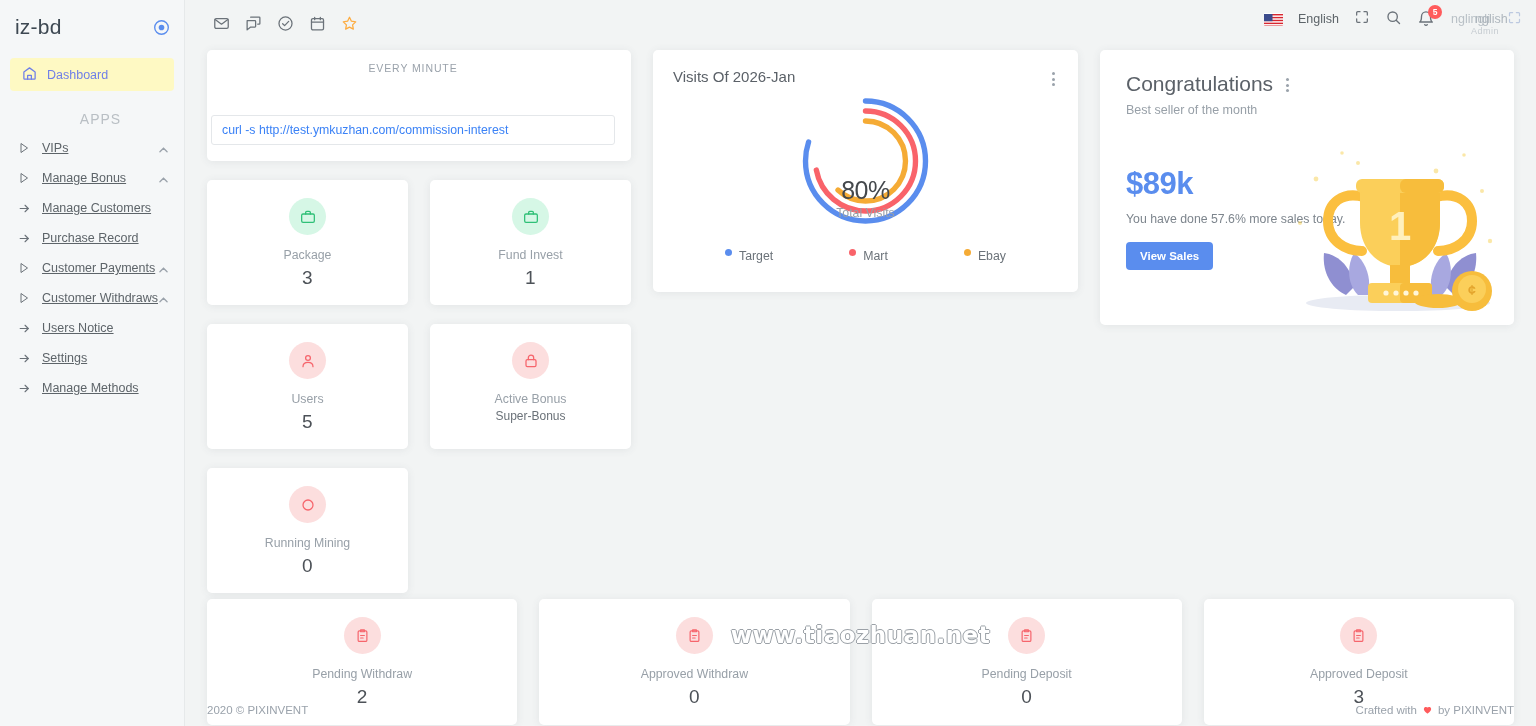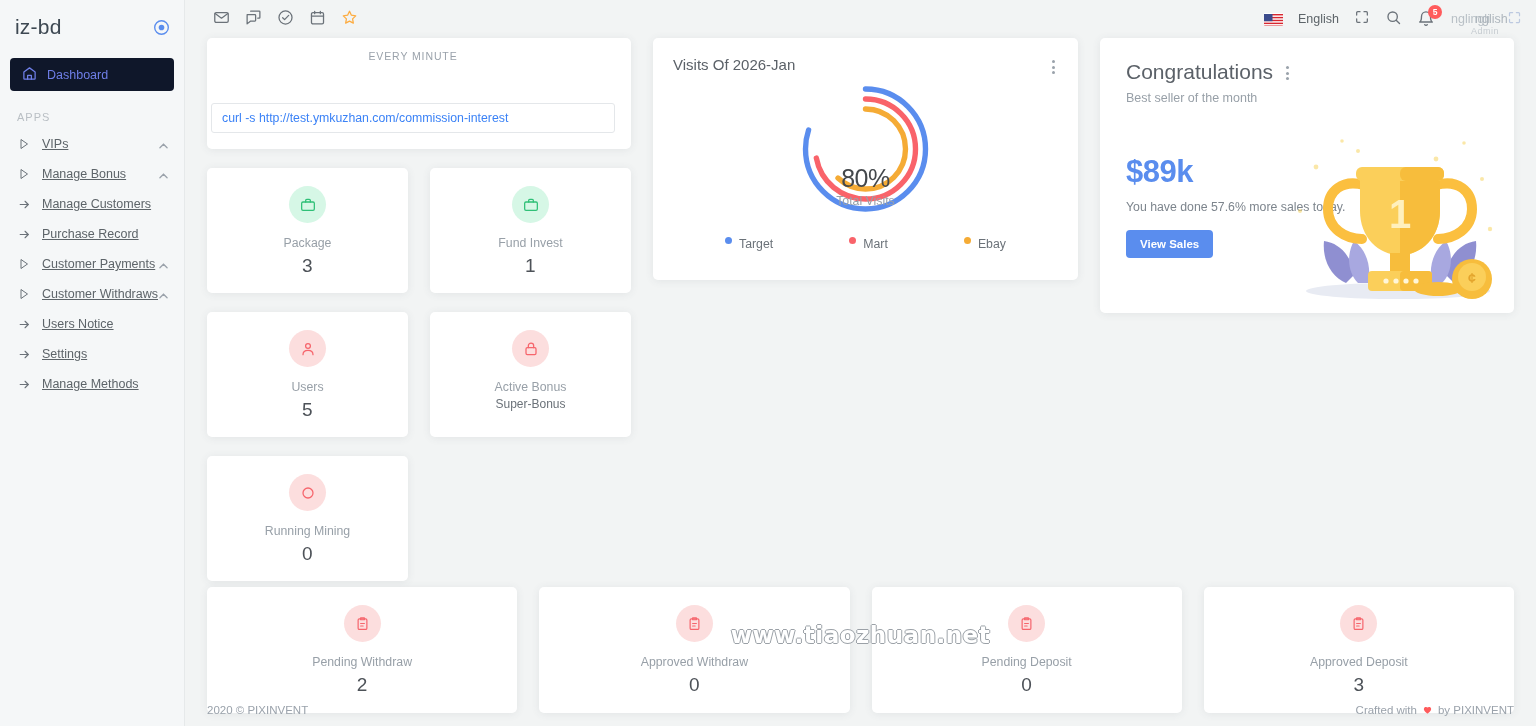--- a/index.html
+++ b/index.html
@@ -25,44 +25,44 @@
     height: 54px; display: flex; align-items: center;
     padding: 0 14px 0 15px; justify-content: space-between;
   }
   .brand-name {
     font-size: 21px; color: #3d4852; letter-spacing: .2px;
   }
   .brand-disc { width: 17px; height: 17px; }
   .nav-active {
     margin: 4px 10px 0 10px;
     height: 33px; border-radius: 4px;
-    background: #0f172a;
+    background: #fef9c3;
     display: flex; align-items: center; gap: 10px;
     padding-left: 12px;
     color: #6f7fe8;
     font-size: 12.5px;
   }
   .apps-label {
     margin: 20px 0 6px 17px;
-    font-size: 11px; letter-spacing: 1px; color: #b9bfc4;
+    font-size: 14px; letter-spacing: 1px; color: #b9bfc4; text-align: center;
   }
   .nav-item {
     height: 30px; display: flex; align-items: center;
     padding-left: 17px; gap: 11px;
     font-size: 12.5px; color: #5d6469;
     position: relative;
   }
   .nav-item .ico { width: 14px; height: 14px; flex: 0 0 14px; display: flex; align-items: center; justify-content: center; }
   .nav-item .chev { position: absolute; right: 16px; top: 9px; }
   .nav-label { white-space: nowrap; text-decoration: underline; }
 
   
   .main { flex: 1; position: relative; height: 726px; }
   .topbar {
-    height: 38px; display: flex; align-items: center;
+    height: 50px; display: flex; align-items: center;
     padding: 0 14px 0 28px;
     position: relative;
   }
   .topbar-left { display: flex; align-items: center; gap: 15px; }
   .topbar-right {
     position: absolute; right: 14px; top: 0; height: 38px;
     display: flex; align-items: center; gap: 15px;
   }
   .flag {
     width: 19px; height: 13px; border-radius: 1px; overflow: hidden;

